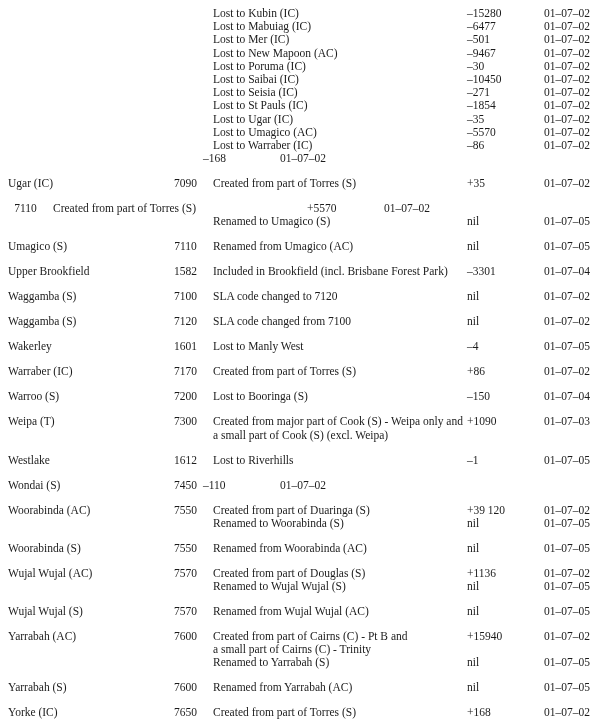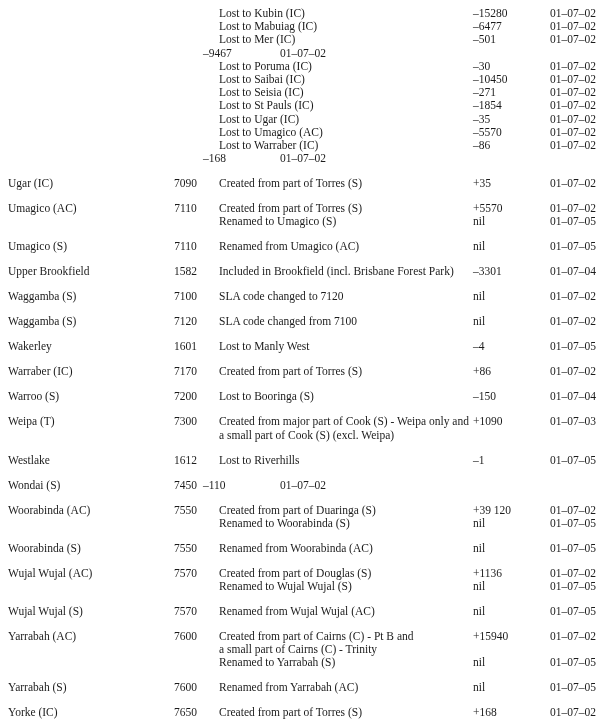--- a/index.html
+++ b/index.html
@@ -23,21 +23,21 @@
     margin-bottom: 11.8px;
   }
   .row {
     display: flex;
     align-items: baseline;
     line-height: 13.2px;
     white-space: nowrap;
   }
   .cell-name  { width: 160px; flex: 0 0 auto; overflow: hidden; }
   .cell-code  { width: 35px;  flex: 0 0 auto; text-align: center; }
-  .cell-desc  { width: 254px; flex: 0 0 auto; margin-left: 16px; }
+  .cell-desc  { width: 254px; flex: 0 0 auto; margin-left: 10px; }
   .cell-value { width: 67px;  flex: 0 0 auto; }
   .cell-date  { width: 48px;  flex: 0 0 auto; margin-left: 10px; }
 </style>
 </head>
 <body>
 
 <div class="page">
     <div class="block">
       <div class="row">
         <div class="cell-name"></div>
@@ -56,20 +56,21 @@
       <div class="row">
         <div class="cell-name"></div>
         <div class="cell-code"></div>
         <div class="cell-desc">Lost to Mer (IC)</div>
         <div class="cell-value">–501</div>
         <div class="cell-date">01–07–02</div>
       </div>
       <div class="row">
         <div class="cell-name"></div>
         <div class="cell-code"></div>
+        <div class="cell-desc">Lost to New Mapoon (AC)</div>
         <div class="cell-value">–9467</div>
         <div class="cell-date">01–07–02</div>
       </div>
       <div class="row">
         <div class="cell-name"></div>
         <div class="cell-code"></div>
         <div class="cell-desc">Lost to Poruma (IC)</div>
         <div class="cell-value">–30</div>
         <div class="cell-date">01–07–02</div>
       </div>
@@ -126,21 +127,20 @@
       <div class="row">
         <div class="cell-name">Ugar (IC)</div>
         <div class="cell-code">7090</div>
         <div class="cell-desc">Created from part of Torres (S)</div>
         <div class="cell-value">+35</div>
         <div class="cell-date">01–07–02</div>
       </div>
     </div>
     <div class="block">
       <div class="row">
-        <div class="cell-name">Umagico (AC)</div>
         <div class="cell-code">7110</div>
         <div class="cell-desc">Created from part of Torres (S)</div>
         <div class="cell-value">+5570</div>
         <div class="cell-date">01–07–02</div>
       </div>
       <div class="row">
         <div class="cell-name"></div>
         <div class="cell-code"></div>
         <div class="cell-desc">Renamed to Umagico (S)</div>
         <div class="cell-value">nil</div>

